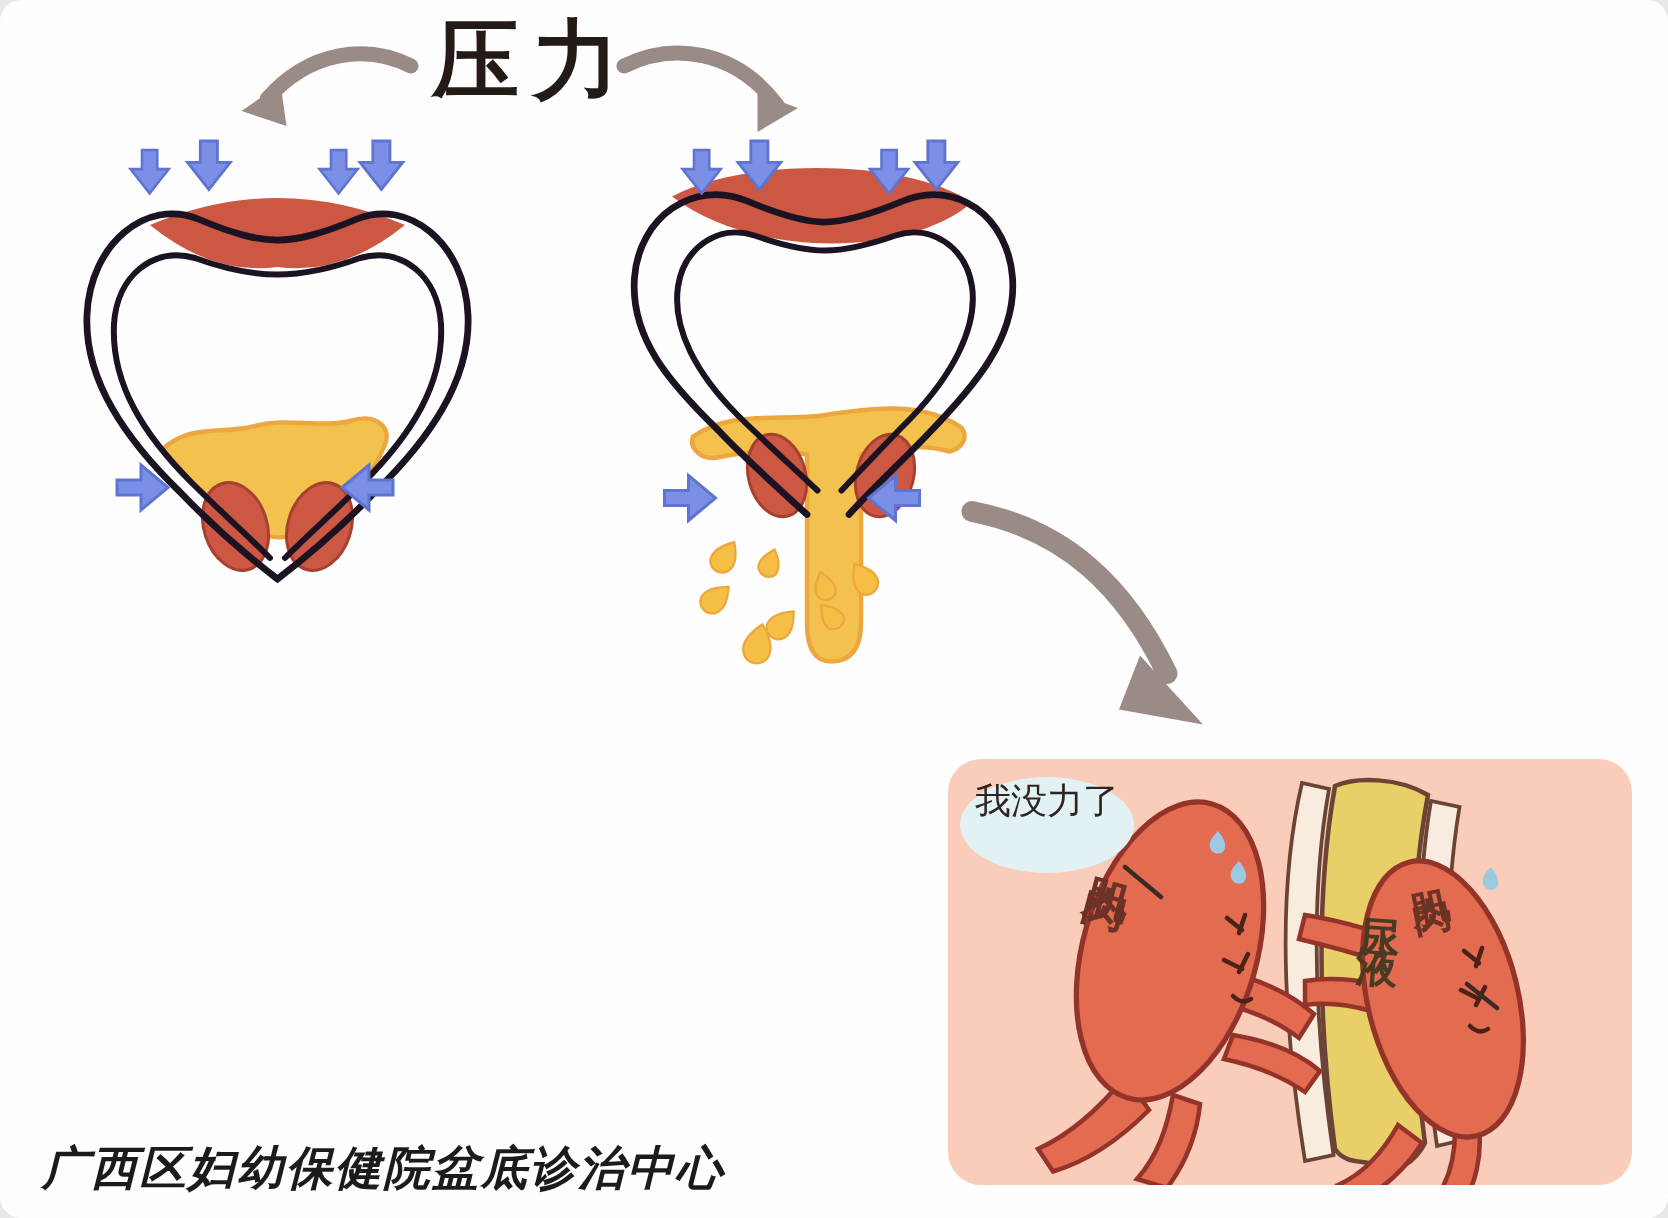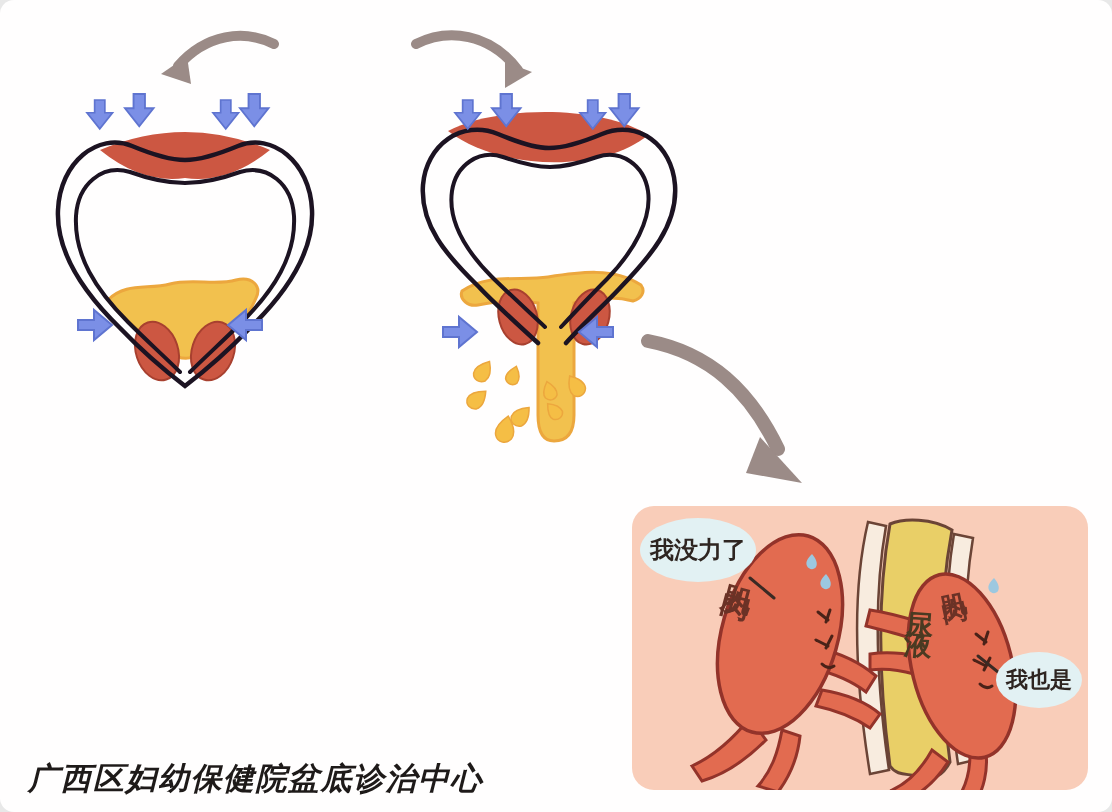--- a/index.html
+++ b/index.html
@@ -19,22 +19,22 @@
   .label-normal{left:108px;top:402px;}
   .label-leak{left:476px;top:452px;}
   .footer{
     left:28px;top:758px;font-size:31px;font-weight:700;color:#1e1a19;letter-spacing:1.5px;font-style:italic;
   }
   .inset{
     left:632px;top:506px;width:456px;height:284px;background:#f9cdb9;border-radius:22px;
   }
   .bubble{
     position:absolute;background:#e2f1f3;border-radius:50%;
-    display:flex;align-items:center;justify-content:center;
-    color:#2e2521;font-weight:700;
+    display:flex;align-items:flex-start;justify-content:center;
+    color:#2e2521;font-weight:400;
   }
   .bubble-left{left:8px;top:12px;width:116px;height:64px;font-size:24px;}
   .bubble-right{left:364px;top:146px;width:86px;height:56px;font-size:22px;}
   .vlabel{
     position:absolute;writing-mode:vertical-rl;text-orientation:upright;
     font-weight:700;line-height:1.15;letter-spacing:4px;
   }
   .muscle-label-left{left:96px;top:58px;font-size:30px;color:#6b3226;transform:rotate(15deg);}
   .urine-label{left:272px;top:84px;font-size:28px;color:#4a3a22;transform:rotate(4deg);letter-spacing:16px;}
   .muscle-label-right{left:300px;top:68px;font-size:26px;color:#6b3226;transform:rotate(-12deg);}
@@ -43,20 +43,21 @@
 </head>
 <body>
 
 <div class="canvas">
 
   <svg class="abs" style="left:158px;top:28px" width="126" height="68" viewBox="0 0 126 68">
     <path d="M116,16 C86,1 48,6 20,38" fill="none" stroke="#9b8b87" stroke-width="10" stroke-linecap="round"></path>
     <polygon points="29,28 33,56 3,46" fill="#9b8b87"></polygon>
   </svg>
 
+  <div class="abs title">压力</div>
 
   <svg class="abs" style="left:406px;top:26px" width="130" height="72" viewBox="0 0 130 72">
     <path d="M10,18 C42,2 84,7 112,44" fill="none" stroke="#9b8b87" stroke-width="10" stroke-linecap="round"></path>
     <polygon points="99,36 126,46 99,62" fill="#9b8b87"></polygon>
   </svg>
 
   <svg class="abs" style="left:30px;top:88px" width="310" height="310" viewBox="0 0 310 310">
 
     <path d="M70,62 Q155,26 240,62 Q198,96 155,90 Q112,96 70,62 Z" fill="#cc5742"></path>
 
@@ -182,23 +183,20 @@
         </g>
       </g>
 
       <path d="M118,72 L142,92" stroke="#3a2a24" stroke-width="3" stroke-linecap="round"></path>
       <path d="M366,166 L346,150" stroke="#3a2a24" stroke-width="3" stroke-linecap="round"></path>
     </svg>
 
     <div class="bubble bubble-left">
       <span>我没力了</span>
     </div>
-    <div class="bubble bubble-right">
-      <span>我也是</span>
-    </div>
 
     <div class="vlabel muscle-label-left">肌肉</div>
     <div class="vlabel urine-label">尿液</div>
     <div class="vlabel muscle-label-right">肌肉</div>
   </div>
 
   <div class="abs footer">广西区妇幼保健院盆底诊治中心</div>
 
 </div>
 

